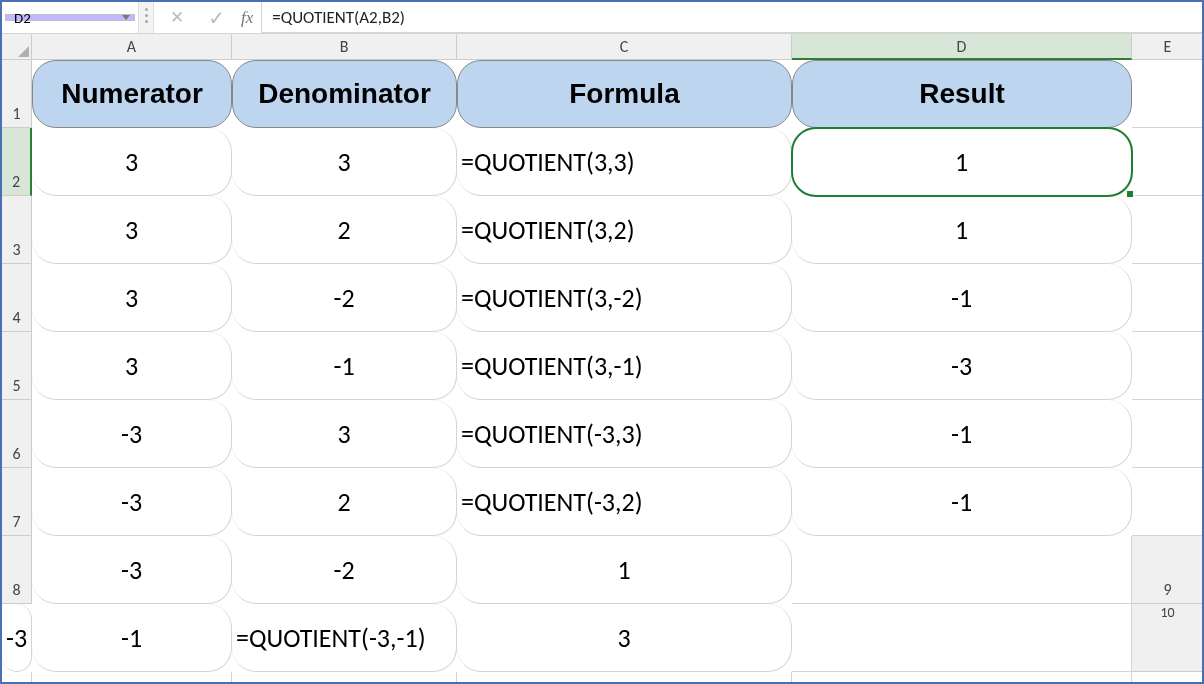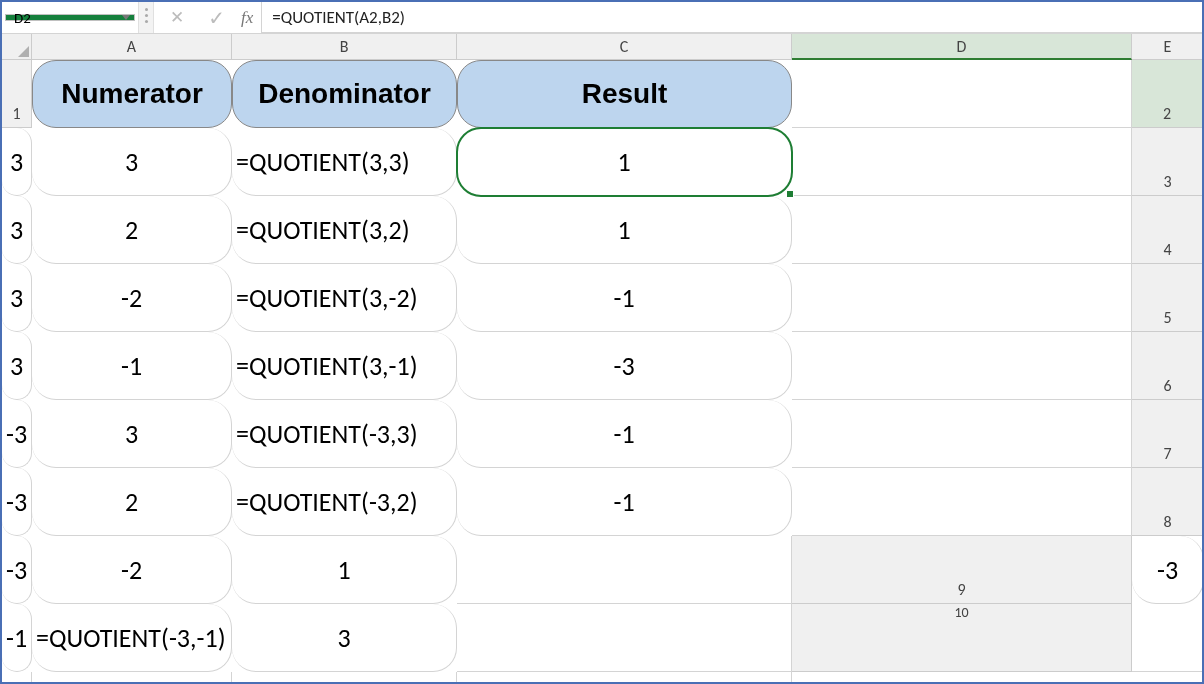--- a/index.html
+++ b/index.html
@@ -17,21 +17,21 @@
     .formula-bar {
       display: flex;
       align-items: stretch;
       height: 32px;
       border-bottom: 1px solid #d4d4d4;
       background: #fff;
     }
     .name-box {
       width: 130px;
       border: 1px solid #c0c0c0;
-      background: #15803d;
+      background: #c4b5fd;
       display: flex;
       align-items: center;
       padding: 0 8px;
       font-size: 15px;
       position: relative;
       margin: 12px 3px;
     }
     .name-box .dd {
       position: absolute;
       right: 4px;
@@ -194,20 +194,21 @@
   <div class="corner"></div>
   <div class="col-h">A</div>
   <div class="col-h">B</div>
   <div class="col-h">C</div>
   <div class="col-h sel">D</div>
   <div class="col-h">E</div>
 
   <div class="row-h r1">1</div>
   <div class="cell hdr">Numerator</div>
   <div class="cell hdr">Denominator</div>
+  <div class="cell hdr">Formula</div>
   <div class="cell hdr">Result</div>
   <div class="blank"></div>
 
   <div class="row-h sel">2</div>
   <div class="cell center">3</div>
   <div class="cell center">3</div>
   <div class="cell left">=QUOTIENT(3,3)</div>
   <div class="cell center selected-cell">1</div>
   <div class="blank"></div>
 

